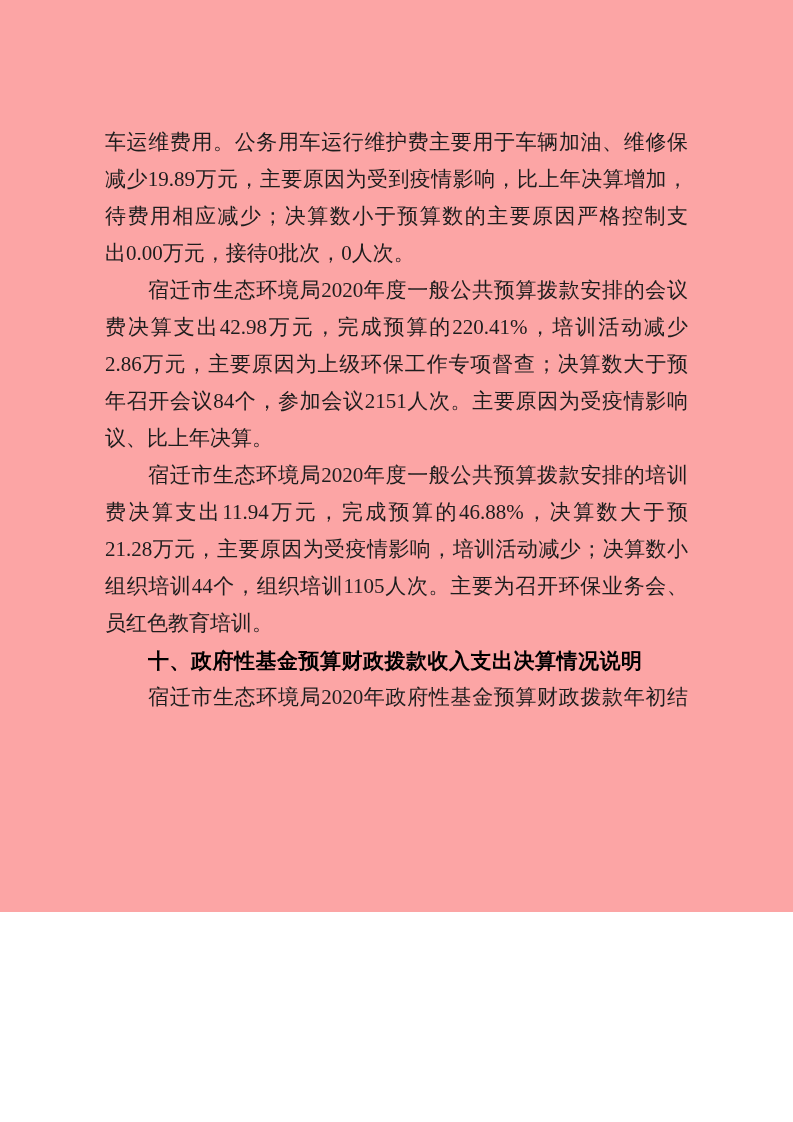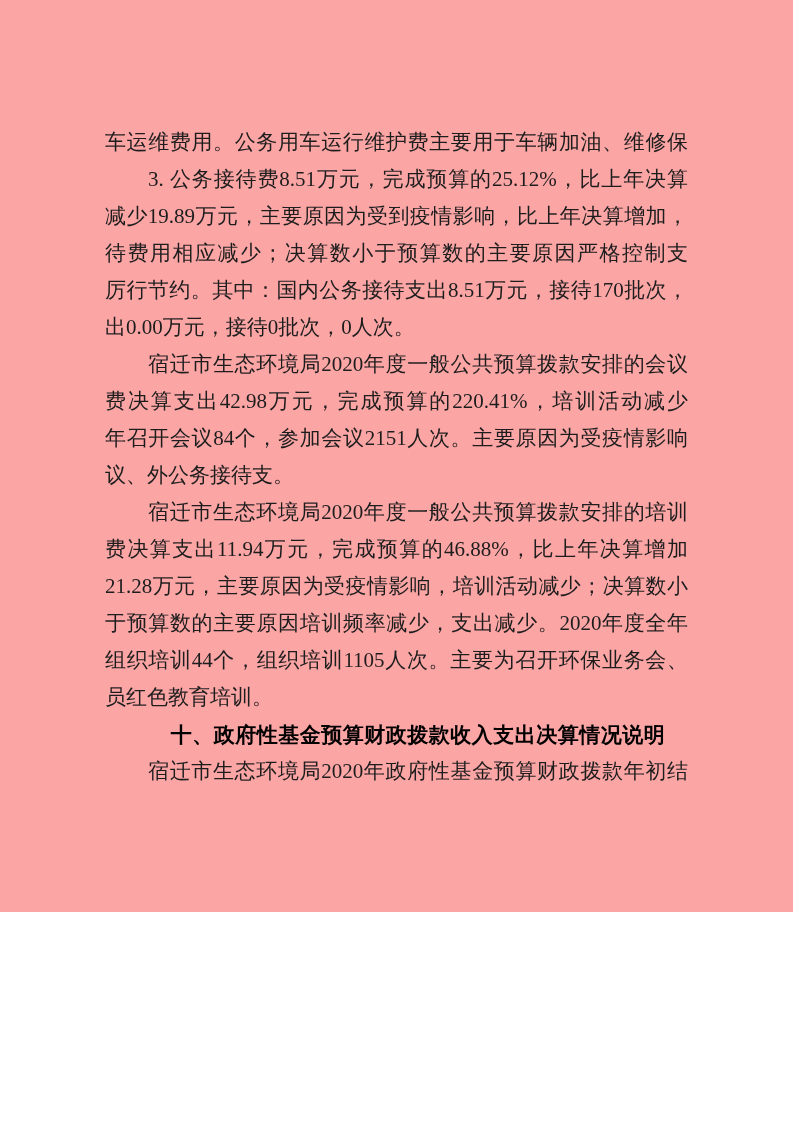--- a/index.html
+++ b/index.html
@@ -38,46 +38,43 @@
   
   .line.stretch {
     white-space: normal;
     text-align: justify;
     text-align-last: justify;
     text-justify: inter-character;
     overflow: hidden;
   }
   .line.indent {
     padding-left: 43px;
-    text-align: center;
   }
   .line.heading {
     font-family: "Liberation Sans", "DejaVu Sans", sans-serif;
     font-weight: bold;
     color: #000000;
     letter-spacing: 0.5px;
   }
 </style>
 </head>
 <body>
 
 <div class="page">
   <div class="doc-body">
       <div class="line stretch">车运维费用。公务用车运行维护费主要用于车辆加油、维修保</div>
-      <div class="line indent stretch">3. 公务接待费8.51万元，完成预算的25.12%，比上年决算</div>
       <div class="line stretch">减少19.89万元，主要原因为受到疫情影响，比上年决算增加，接</div>
       <div class="line stretch">待费用相应减少；决算数小于预算数的主要原因严格控制支出，</div>
-      <div class="line stretch">厉行节约。其中：国内公务接待支出8.51万元，接待170批次，</div>
       <div class="line">出0.00万元，接待0批次，0人次。</div>
       <div class="line indent stretch">宿迁市生态环境局2020年度一般公共预算拨款安排的会议</div>
       <div class="line stretch">费决算支出42.98万元，完成预算的220.41%，培训活动减少</div>
+      <div class="line stretch">2.86万元，主要原因为上级环保工作专项督查；决算数大于预</div>
       <div class="line stretch">年召开会议84个，参加会议2151人次。主要原因为受疫情影响</div>
-      <div class="line">议、外公务接待支。</div>
+      <div class="line">议、比上年决算。</div>
       <div class="line indent stretch">宿迁市生态环境局2020年度一般公共预算拨款安排的培训</div>
-      <div class="line stretch">费决算支出11.94万元，完成预算的46.88%，比上年决算增加</div>
+      <div class="line stretch">费决算支出11.94万元，完成预算的46.88%，决算数大于预</div>
       <div class="line stretch">21.28万元，主要原因为受疫情影响，培训活动减少；决算数小</div>
-      <div class="line stretch">于预算数的主要原因培训频率减少，支出减少。2020年度全年</div>
       <div class="line stretch">组织培训44个，组织培训1105人次。主要为召开环保业务会、党</div>
       <div class="line">员红色教育培训。</div>
       <div class="line indent heading">十、政府性基金预算财政拨款收入支出决算情况说明</div>
       <div class="line indent stretch">宿迁市生态环境局2020年政府性基金预算财政拨款年初结</div>
     </div>
 </div>
 
 </body></html>

